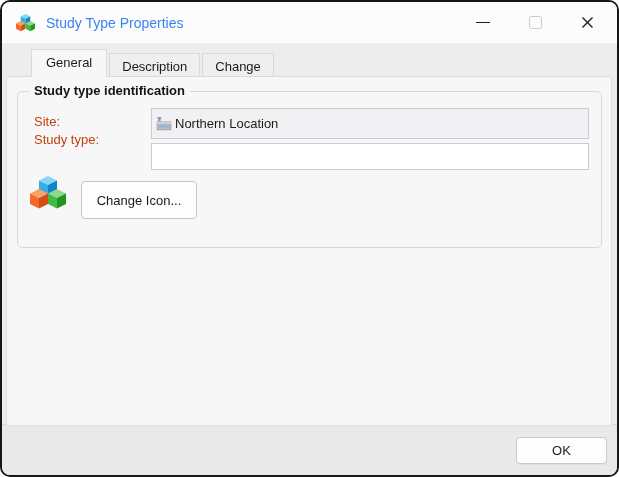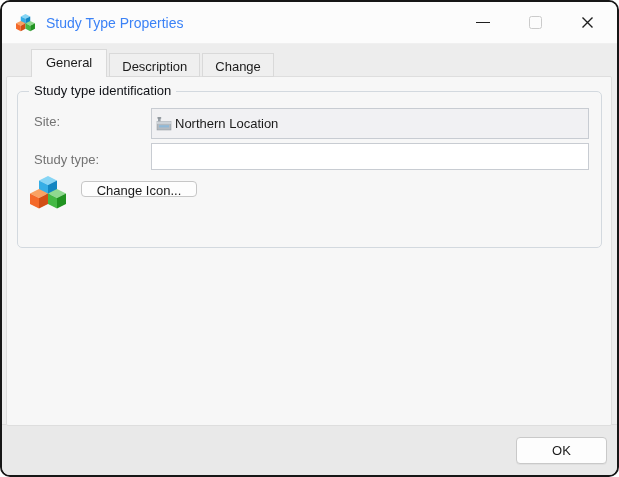--- a/index.html
+++ b/index.html
@@ -43,40 +43,40 @@
     background:#f7f7f7;border:1px solid #dedede;box-sizing:border-box;
     border-radius:2px;z-index:2;
   }
   
   .groupbox{
     position:absolute;left:10px;top:14px;width:585px;height:157px;
     border:1px solid #d3d9df;border-radius:5px;box-sizing:border-box;
   }
   .group-title{
     position:absolute;top:-9px;left:11px;background:#f7f7f7;
-    padding:0 5px;font-size:13px;font-weight:normal;color:#111318;
+    padding:0 5px;font-size:13px;font-weight:bold;color:#111318;
   }
-  .field-label{position:absolute;left:16px;font-size:13px;color:#737373;}
+  .field-label{position:absolute;left:16px;font-size:13px;color:#c2410c;}
   .site-label{top:22px;}
-  .study-label{top:60px;}
+  .study-label{top:40px;}
   .site-field{
     position:absolute;left:133px;top:16px;width:438px;height:31px;
     background:#f1f1f3;border:1px solid #c8ccd2;box-sizing:border-box;
     display:flex;align-items:center;padding-left:3px;
   }
   .site-field .site-text{font-size:13px;color:#1b1b1b;margin-left:2px;}
   .study-field{
     position:absolute;left:133px;top:51px;width:438px;height:27px;
     background:#ffffff;border:1px solid #c8ccd2;box-sizing:border-box;
     font-size:13px;color:#1b1b1b;padding:0 5px;outline:none;
     font-family:"Liberation Sans","DejaVu Sans",sans-serif;
   }
   .cubes-big{position:absolute;left:11px;top:82px;}
   .change-icon-btn{
-    position:absolute;left:63px;top:89px;width:116px;height:16px;
+    position:absolute;left:63px;top:89px;width:116px;height:38px;
     background:#fdfdfd;border:1px solid #c6c6c6;border-radius:4px;
     font-size:13px;color:#1b1b1b;cursor:default;
     font-family:"Liberation Sans","DejaVu Sans",sans-serif;
   }
   
   .footer{
     position:absolute;left:0;right:0;bottom:0;height:51px;
     background:#e9e9e9;border-top:1px solid #dcdcdc;
     display:flex;justify-content:flex-end;align-items:center;
     padding-right:10px;box-sizing:border-box;gap:10px;

